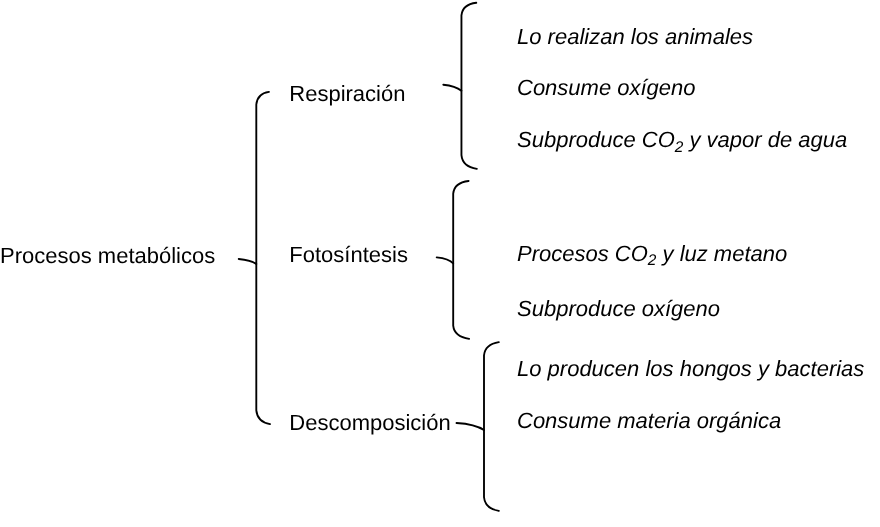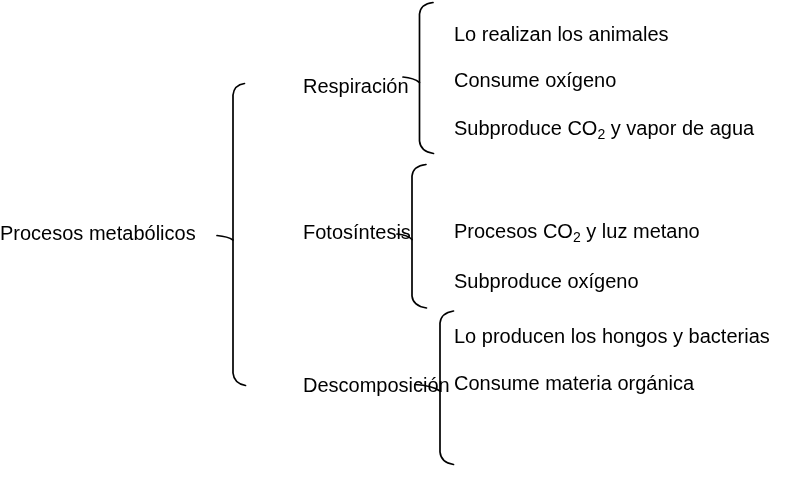--- a/index.html
+++ b/index.html
@@ -25,25 +25,25 @@
     stroke-linejoin:round;
   }
   .label,.leaf{
     position:absolute;
     font-size:20px;
     line-height:24px;
     white-space:pre;
     color:var(--text-color);
   }
   .root-label{left:0;top:221px;}
-  .branch-label{left:263px;margin-left:40px;}
+  .branch-label{left:263px;}
   .branch-label.b0{top:74px;}
   .branch-label.b1{top:220px;}
   .branch-label.b2{top:373px;}
-  .leaf{left:454px;}
+  .leaf{left:470px;font-style:italic;}
   .leaf.l00{top:22px;}  .leaf.l01{top:68px;}  .leaf.l02{top:116px;}
   .leaf.l10{top:171px;} .leaf.l11{top:219px;} .leaf.l12{top:269px;}
   .leaf.l20{top:324px;} .leaf.l21{top:371px;} .leaf.l22{top:423px;}
   .leaf sub{
     font-size:14px;
     line-height:0;
     vertical-align:-4px;
   }
 </style>
 </head>

